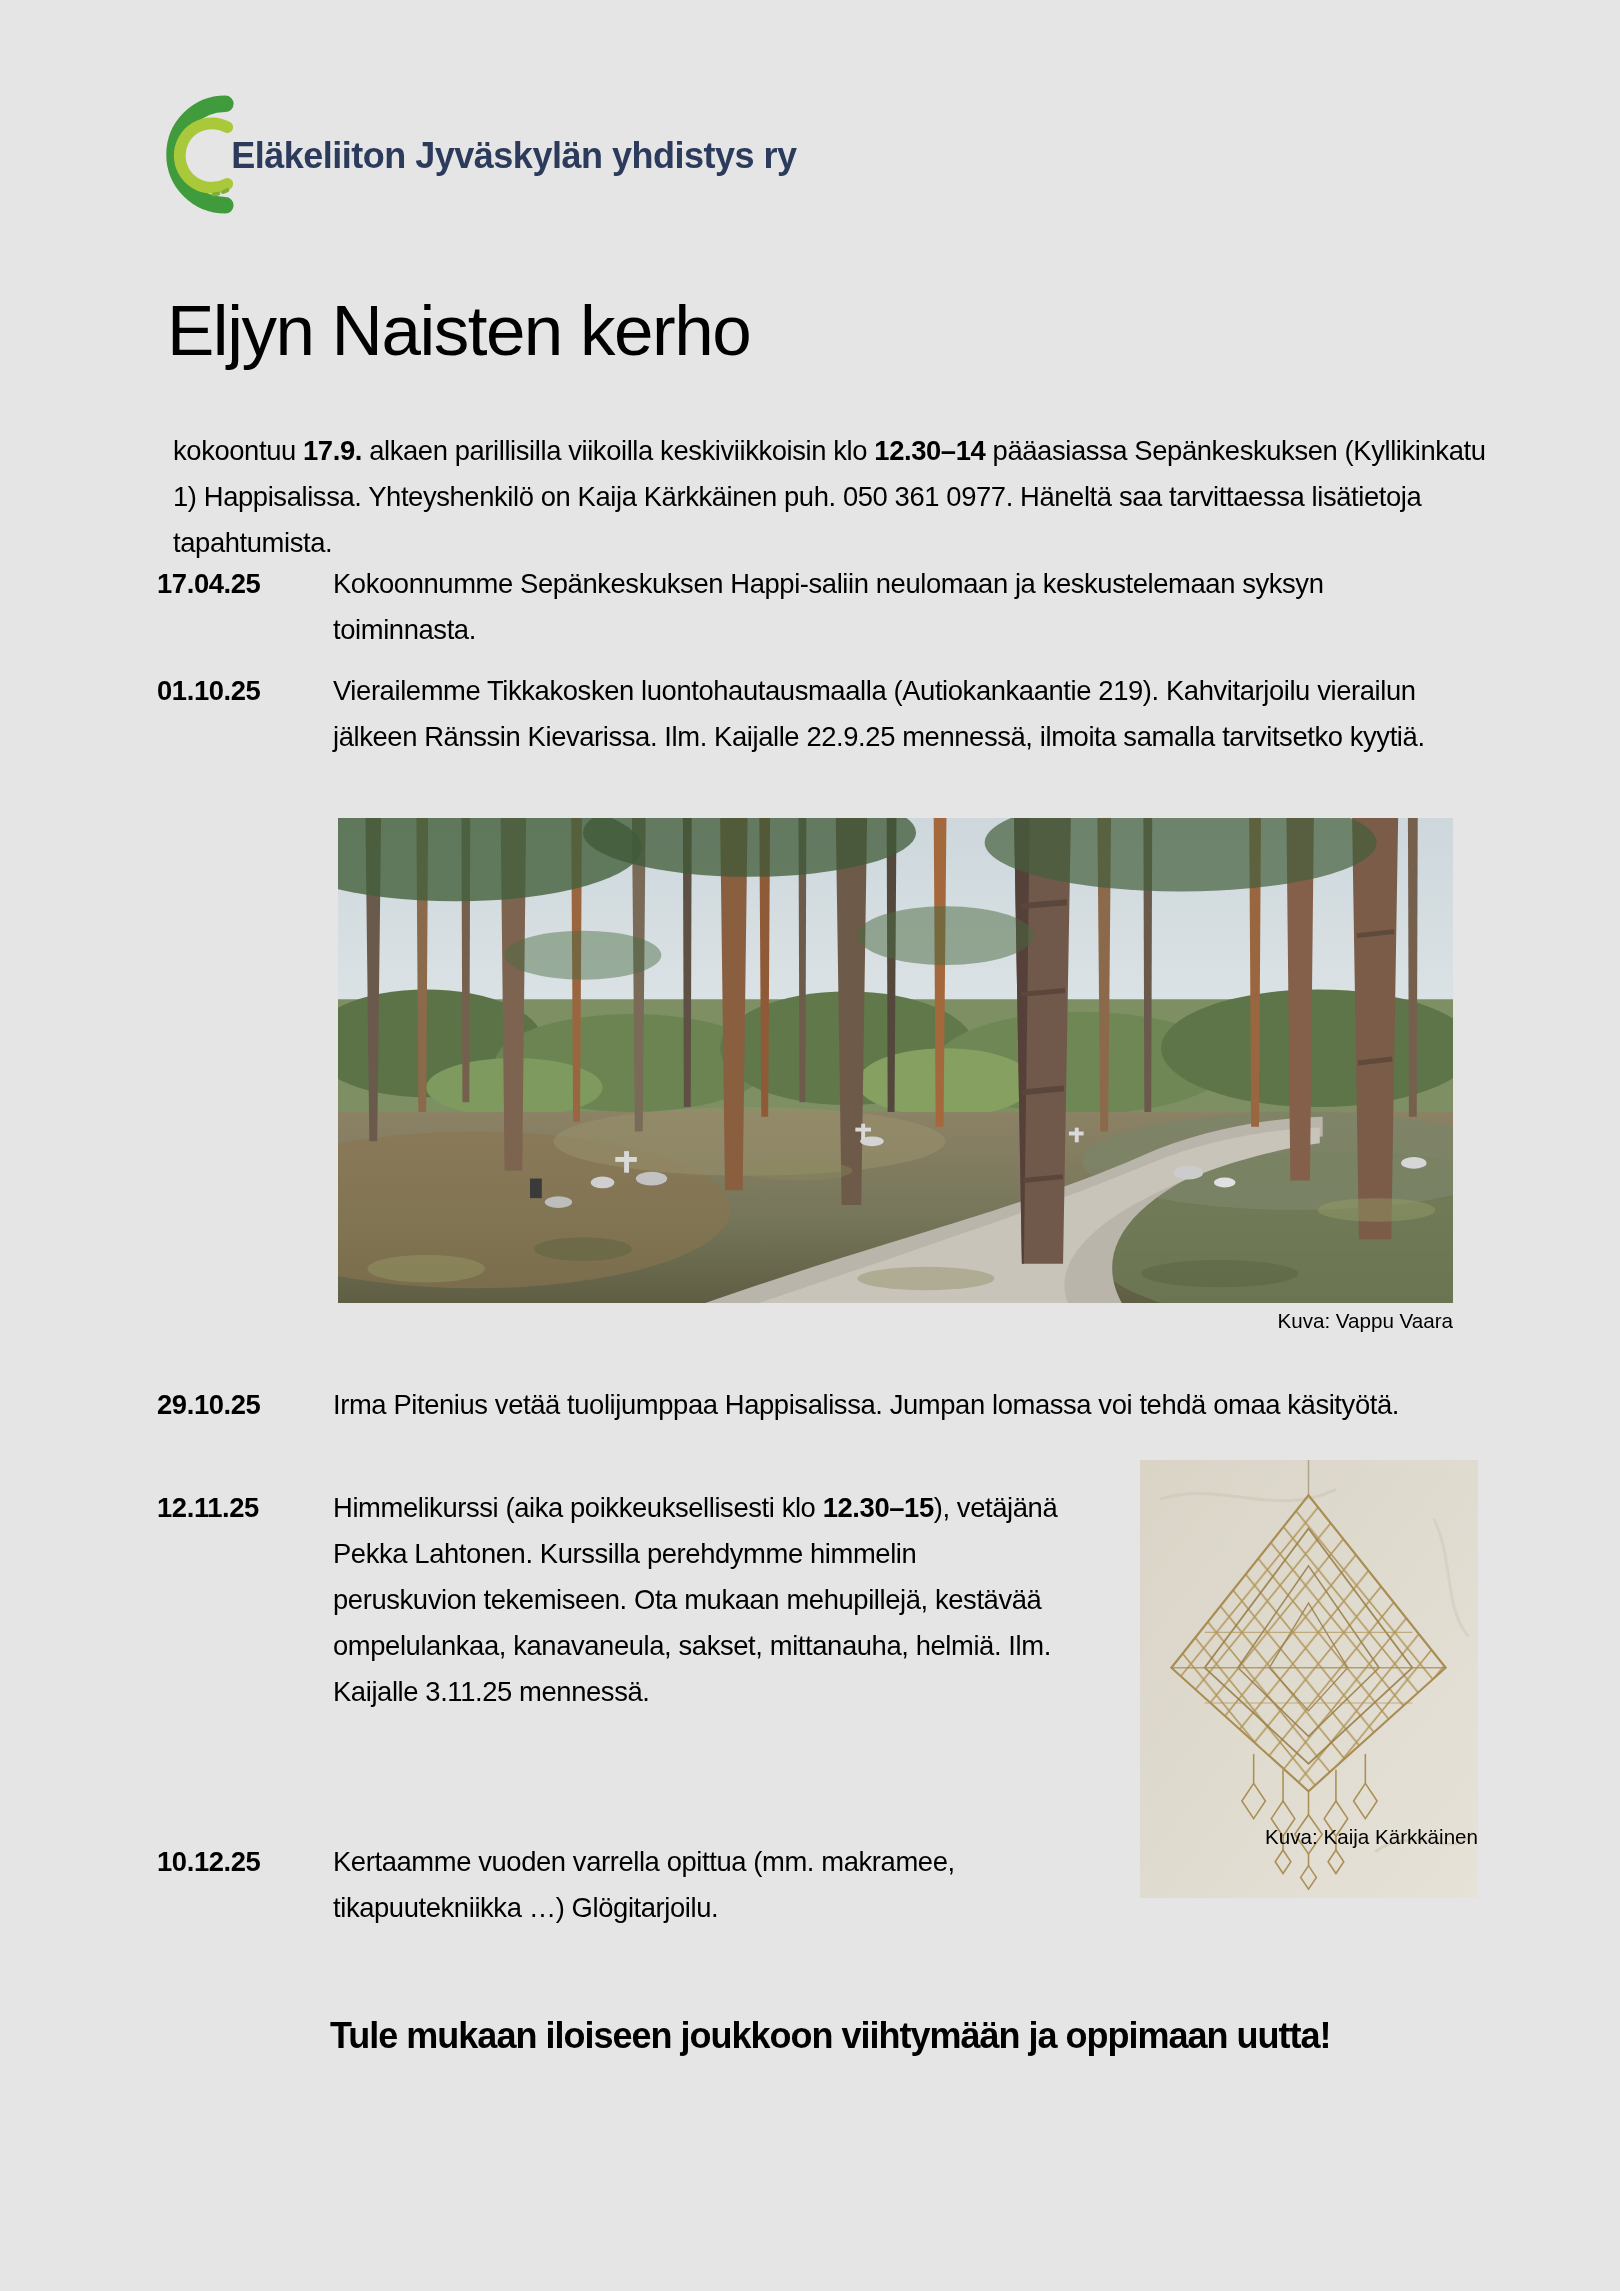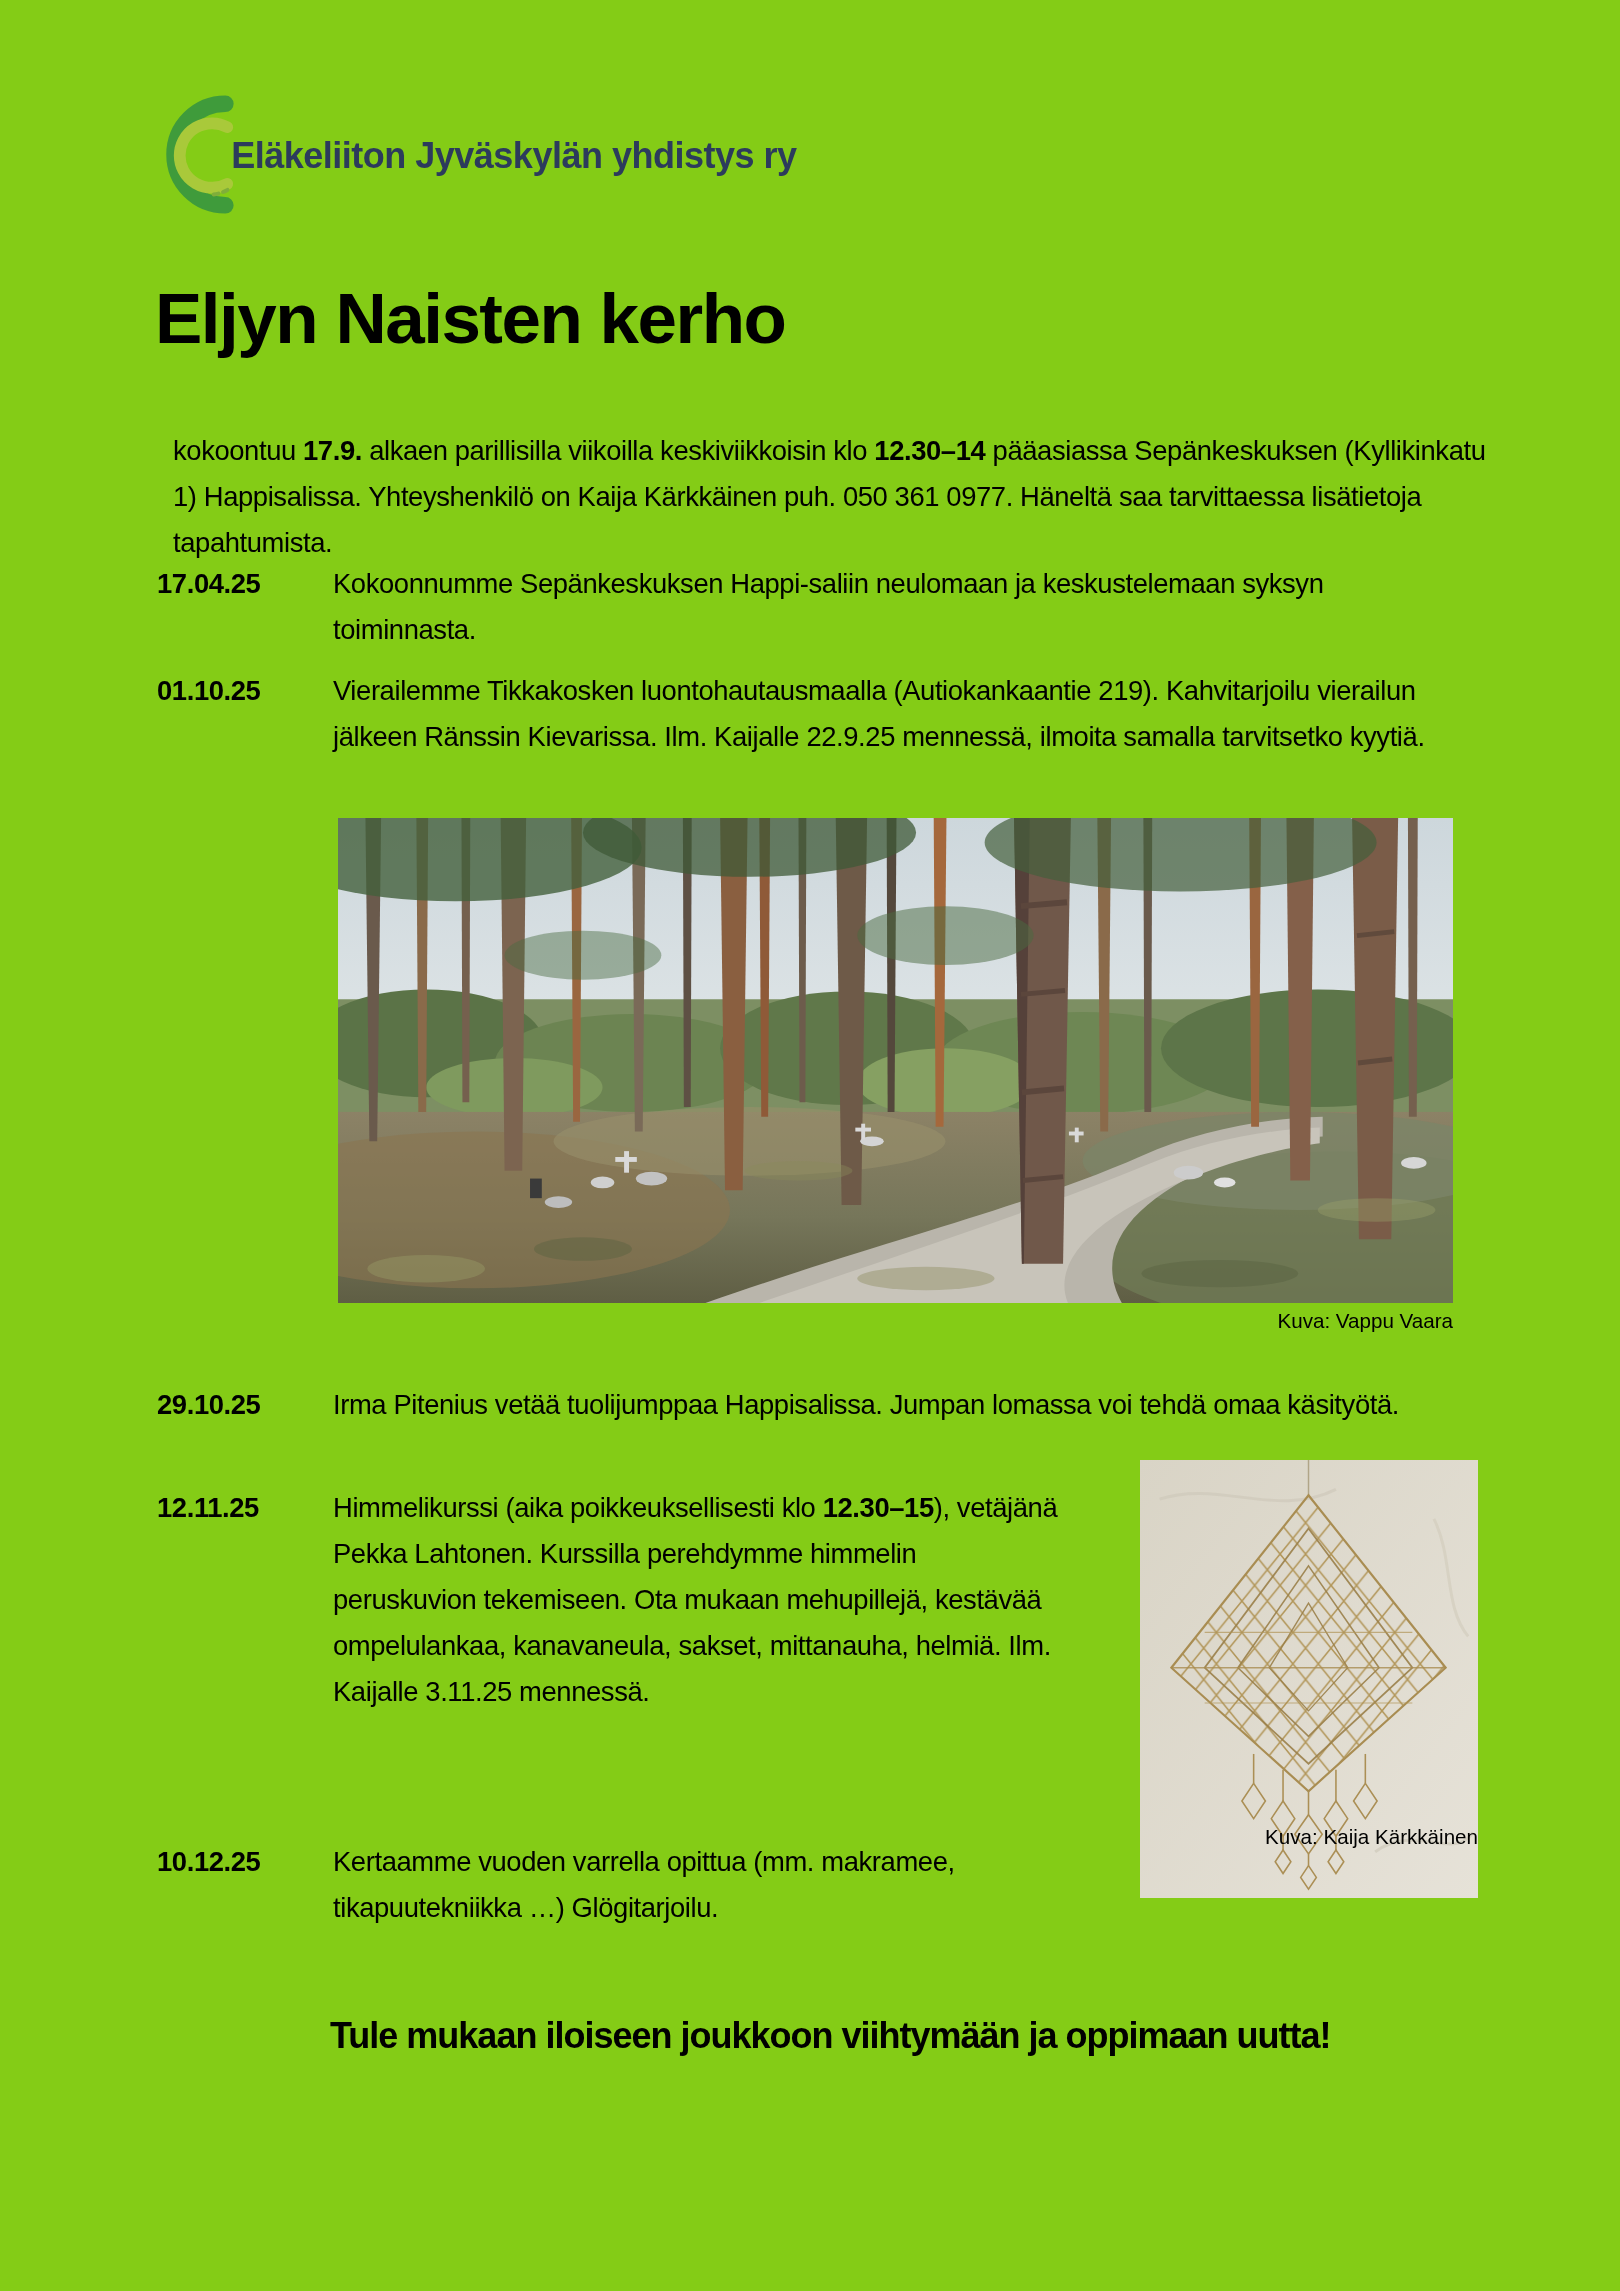--- a/index.html
+++ b/index.html
@@ -1,36 +1,36 @@
 <!DOCTYPE html>
 <html><head>
 <meta charset="utf-8">
 <style>
   html,body{margin:0;padding:0;background:#888;}
   .page{
     position:relative;
     width:1620px;height:2292px;
-    background:#84cc16;
+    background:#e5e5e5;
     margin:0 auto;
     overflow:hidden;
     font-family:"Liberation Sans", sans-serif;
     color:#000;
   }
   
   .logo{position:absolute;left:153px;top:94px;display:flex;align-items:center;}
   .logo svg{display:block;}
   .logo-text{
     margin-left:-11.8px;
     font-size:36px;font-weight:bold;color:#2c3b5c;
     letter-spacing:-0.5px;white-space:nowrap;
   }
   
   .title{
-    position:absolute;left:155px;top:282px;margin:0;
-    font-size:71px;font-weight:bold;letter-spacing:-1.5px;line-height:1.05;
+    position:absolute;left:155px;top:282px;margin:12px;
+    font-size:71px;font-weight:normal;letter-spacing:-1.5px;line-height:1.05;
     white-space:nowrap;
   }
   
   .bodytext{font-size:27.4px;line-height:46px;letter-spacing:-0.4px;}
   .intro{position:absolute;left:157px;top:412px;width:1343px;margin:16px;}
   .event{position:absolute;left:157px;display:flex;align-items:flex-start;}
   .event .date{width:176px;font-weight:bold;flex:none;}
   .event .desc{margin:0;}
   .w-wide .desc{width:1137px;}
   .w-mid  .desc{width:730px;}

